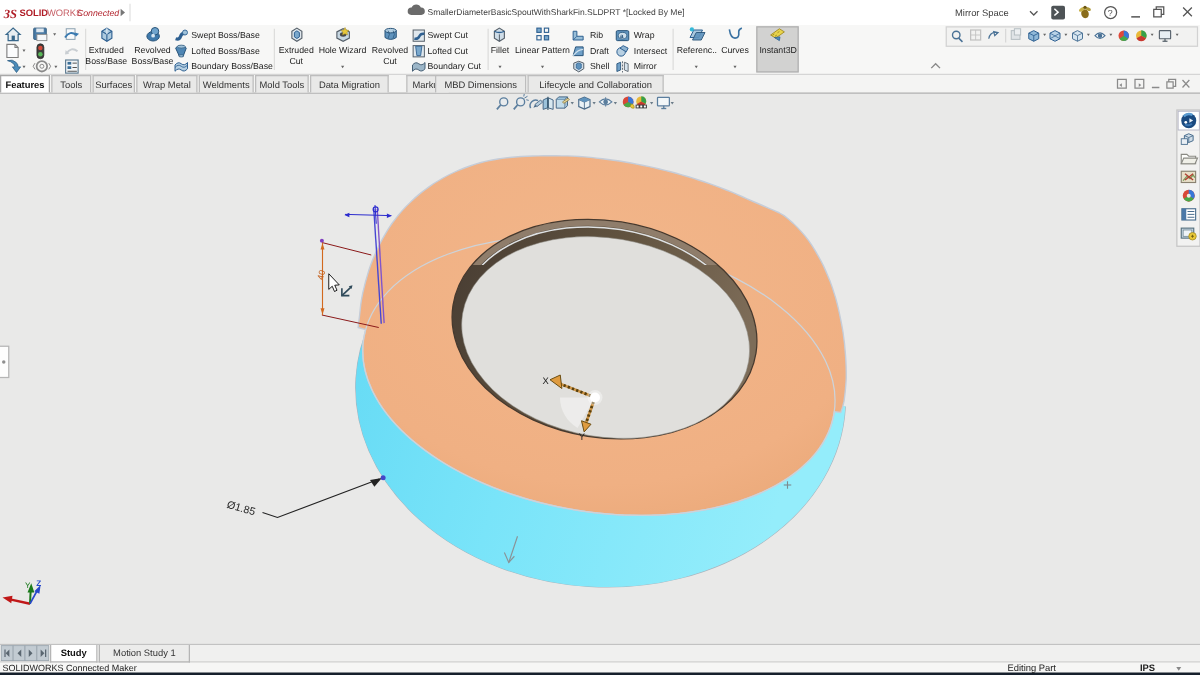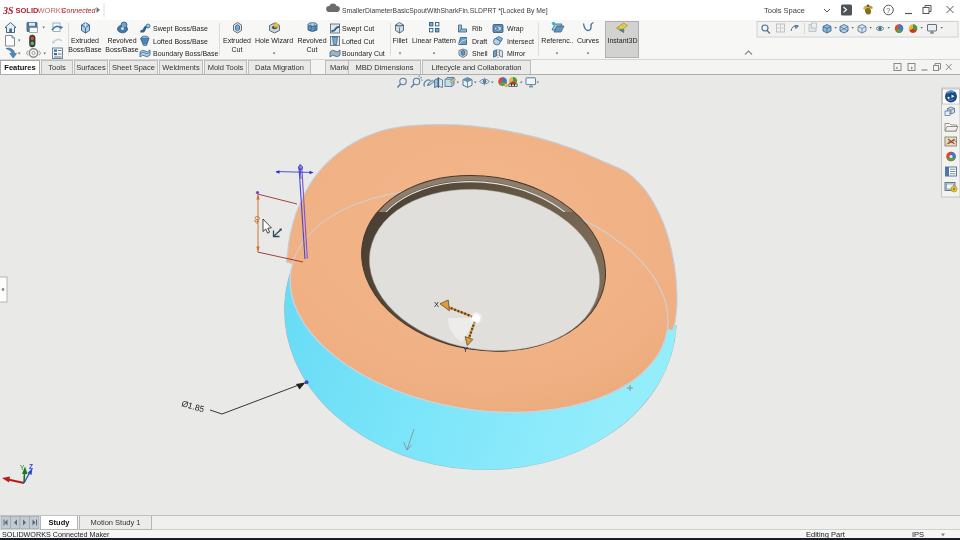--- a/index.html
+++ b/index.html
@@ -30,21 +30,21 @@
 <div id="page">
   <div class="ab" id="viewport"></div>
   <div class="ab" id="titlebar"></div>
   <div class="ab" id="ribbon"></div>
   <div class="ab" id="tabrow"></div>
   <div class="ab" id="bottomtabs"></div>
   <div class="ab" id="statusbar"></div>
   <div class="ab" id="statusbottom"></div>
 
   <div class="ab" style="left:342px;top:6.5px;width:260px;font-size:6.8px;color:#3c3c3c;">SmallerDiameterBasicSpoutWithSharkFin.SLDPRT *[Locked By Me]</div>
-  <div class="ab" style="left:764px;top:6px;font-size:7.5px;color:#3c3c3c;">Tools Space</div>
+  <div class="ab" style="left:764px;top:6px;font-size:7.5px;color:#3c3c3c;">Mirror Space</div>
 
   <div class="vsep" style="left:68px;"></div>
   <div class="vsep" style="left:219px;"></div>
   <div class="vsep" style="left:390px;"></div>
   <div class="vsep" style="left:538px;"></div>
 
   <div class="ab" style="left:605px;top:21px;width:34px;height:37px;background:#d2d2d1;border:1px solid #b0b0b0;box-sizing:border-box;"></div>
 
   <div class="ab t7 ctr" style="left:63px;top:36px;width:44px;">Extruded<br>Boss/Base</div>
   <div class="ab t7 ctr" style="left:100px;top:36px;width:44px;">Revolved<br>Boss/Base</div>
@@ -65,34 +65,34 @@
   <div class="ab t7" style="left:507px;top:24px;">Wrap</div>
   <div class="ab t7" style="left:507px;top:36.5px;">Intersect</div>
   <div class="ab t7" style="left:507px;top:49px;">Mirror</div>
   <div class="ab t7 ctr" style="left:535px;top:36px;width:45px;">Referenc..</div>
   <div class="ab t7 ctr" style="left:570px;top:36px;width:36px;">Curves</div>
   <div class="ab t7 ctr" style="left:604px;top:36px;width:37px;">Instant3D</div>
 
   <div class="tab active" style="left:0px;width:40px;">Features</div>
   <div class="tab" style="left:41px;width:32px;">Tools</div>
   <div class="tab" style="left:74px;width:34px;">Surfaces</div>
-  <div class="tab" style="left:109px;width:49px;">Sheet Space</div>
+  <div class="tab" style="left:109px;width:49px;">Wrap Metal</div>
   <div class="tab" style="left:159px;width:44px;">Weldments</div>
   <div class="tab" style="left:204px;width:43px;">Mold Tools</div>
   <div class="tab" style="left:248px;width:63px;">Data Migration</div>
   <div class="tab" style="left:312px;width:35px;margin-left:13px;">Markup</div>
   <div class="tab" style="left:348px;width:73px;">MBD Dimensions</div>
   <div class="tab" style="left:422px;width:109px;">Lifecycle and Collaboration</div>
 
   <div class="btab active" style="left:40px;width:38px;">Study</div>
   <div class="btab" style="left:79px;width:73px;">Motion Study 1</div>
 
   <div class="ab" style="left:2px;top:530px;color:#222;font-size:7.2px;white-space:nowrap;">SOLIDWORKS Connected Maker</div>
   <div class="ab t75" style="left:806px;top:530px;color:#222;">Editing Part</div>
-  <div class="ab t75" style="left:912px;top:530px;color:#222;">IPS</div>
+  <div class="ab t75" style="left:912px;top:530px;color:#222;font-weight:bold;">IPS</div>
 
   <svg class="ab" id="gfx" width="960" height="540" viewBox="0 0 960 540" style="left:0;top:0;">
     <defs>
       <linearGradient id="cyg" x1="0" y1="0" x2="1" y2="0.25">
         <stop offset="0" stop-color="#63d9f4"></stop>
         <stop offset="0.45" stop-color="#79e4f9"></stop>
         <stop offset="1" stop-color="#94edfb"></stop>
       </linearGradient>
       <radialGradient id="org" cx="0.5" cy="0.35" r="0.75">
         <stop offset="0" stop-color="#f2b68a"></stop>

